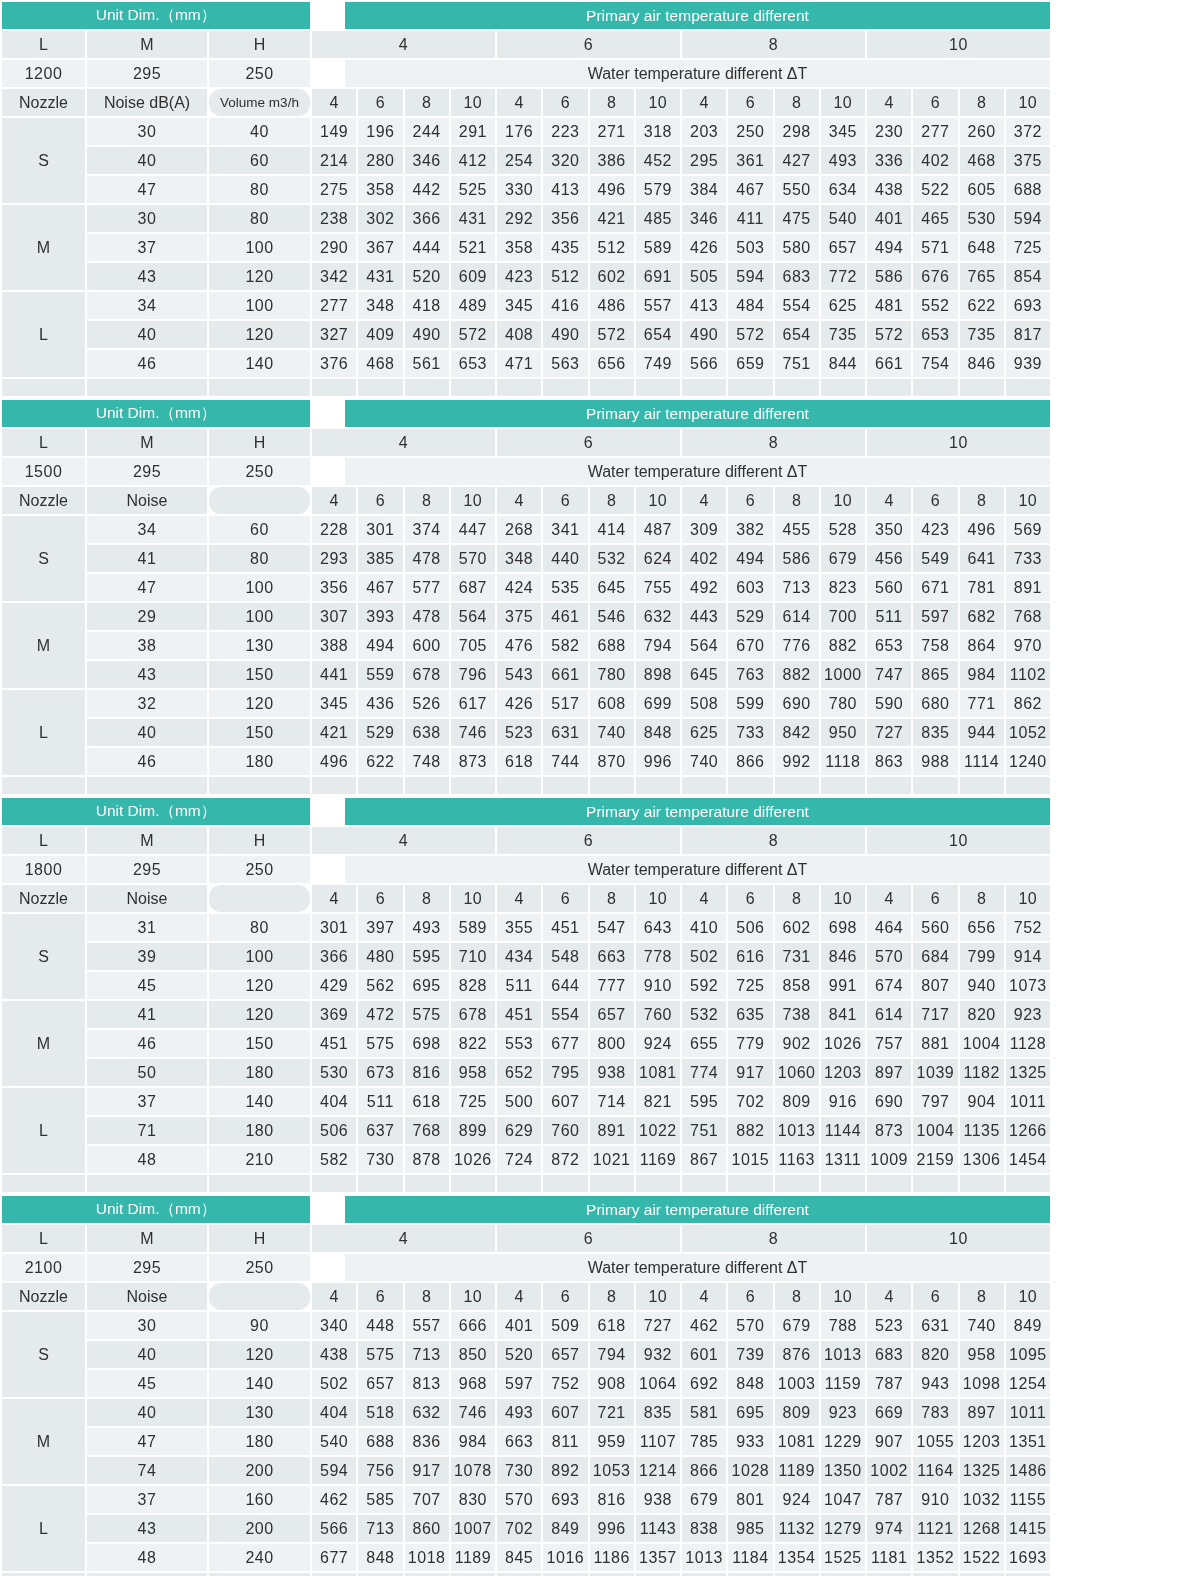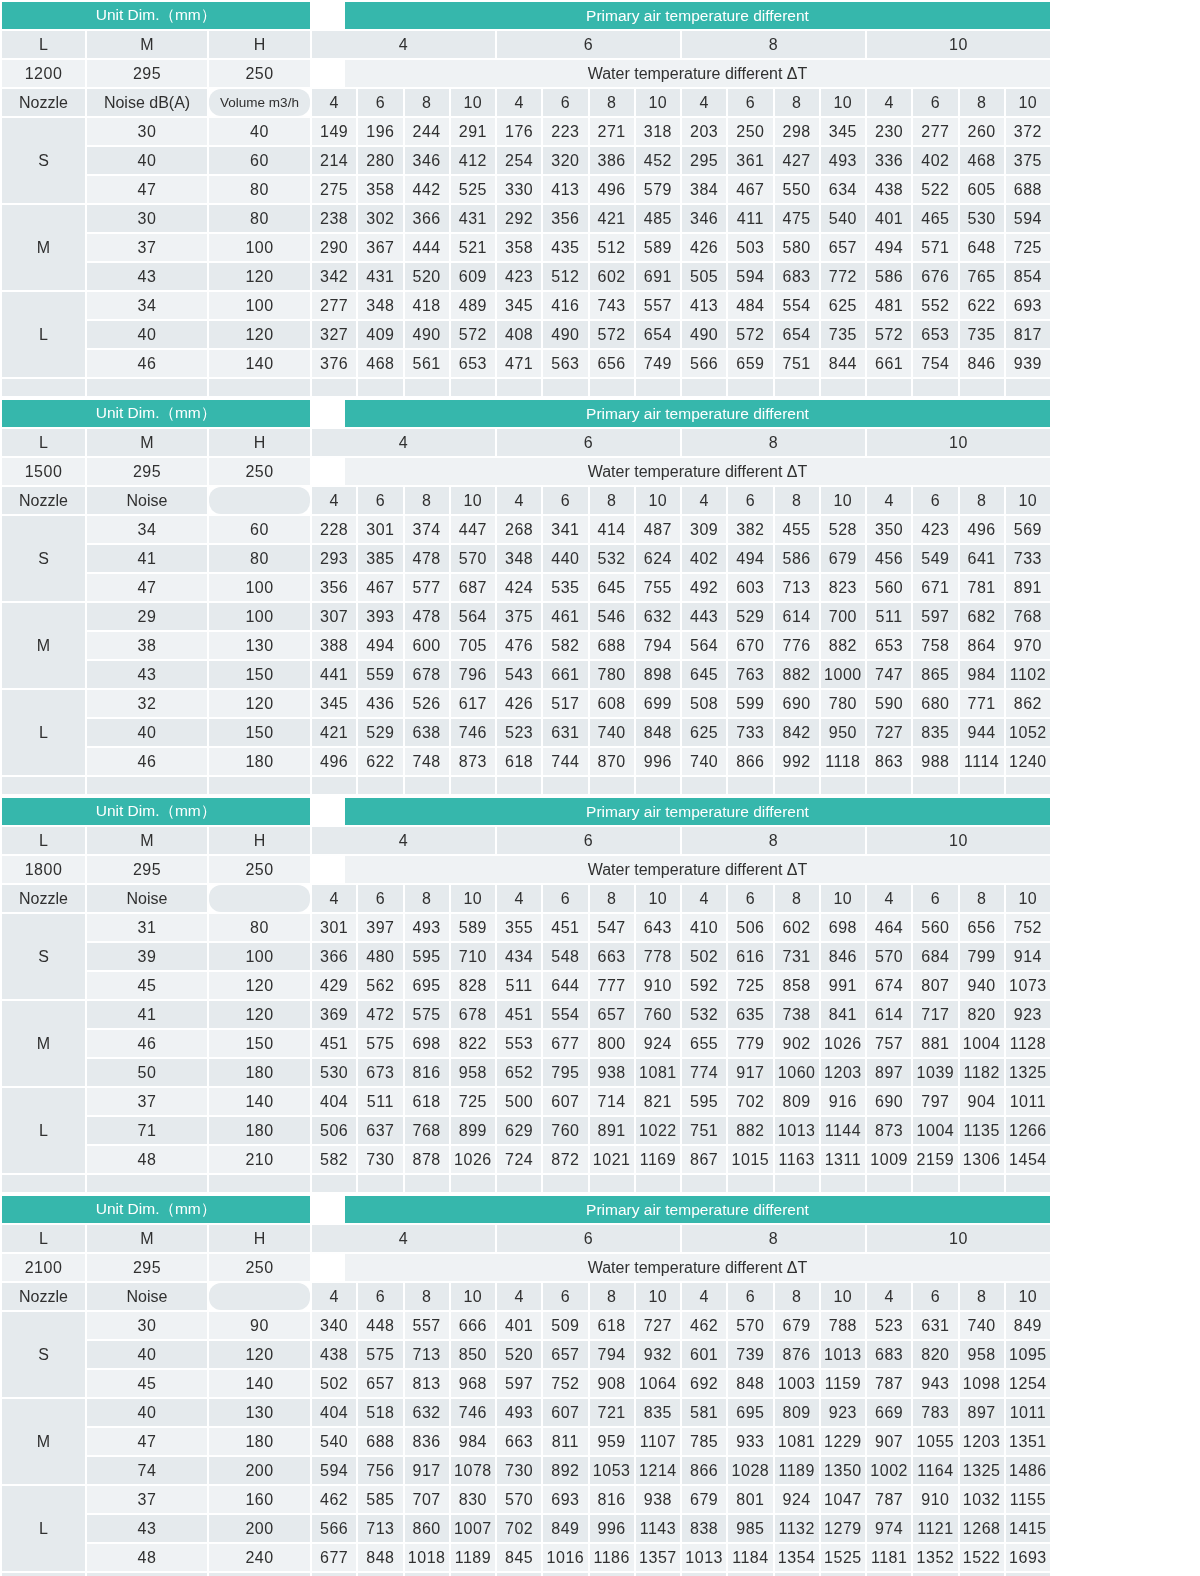--- a/index.html
+++ b/index.html
@@ -203,21 +203,21 @@
       <div class="c dk num">854</div>
       <div class="c noz">L</div>
       <div class="c lt num">34</div>
       <div class="c lt num">100</div>
       <div class="c lt num">277</div>
       <div class="c lt num">348</div>
       <div class="c lt num">418</div>
       <div class="c lt num">489</div>
       <div class="c lt num">345</div>
       <div class="c lt num">416</div>
-      <div class="c lt num">743</div>
+      <div class="c lt num">486</div>
       <div class="c lt num">557</div>
       <div class="c lt num">413</div>
       <div class="c lt num">484</div>
       <div class="c lt num">554</div>
       <div class="c lt num">625</div>
       <div class="c lt num">481</div>
       <div class="c lt num">552</div>
       <div class="c lt num">622</div>
       <div class="c lt num">693</div>
       <div class="c dk num">40</div>

